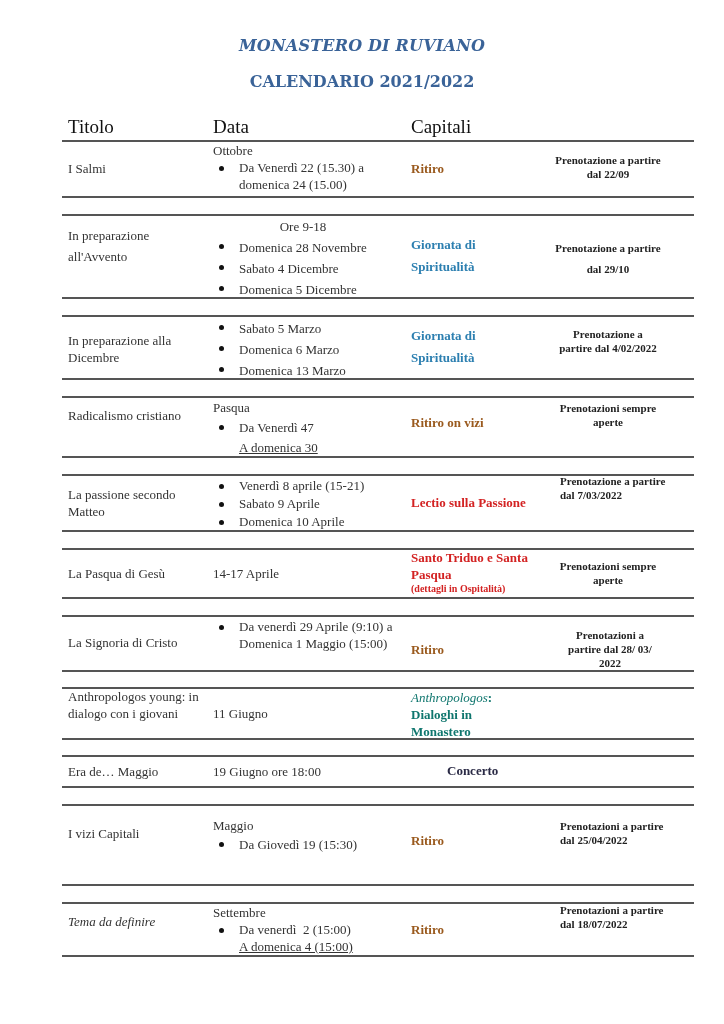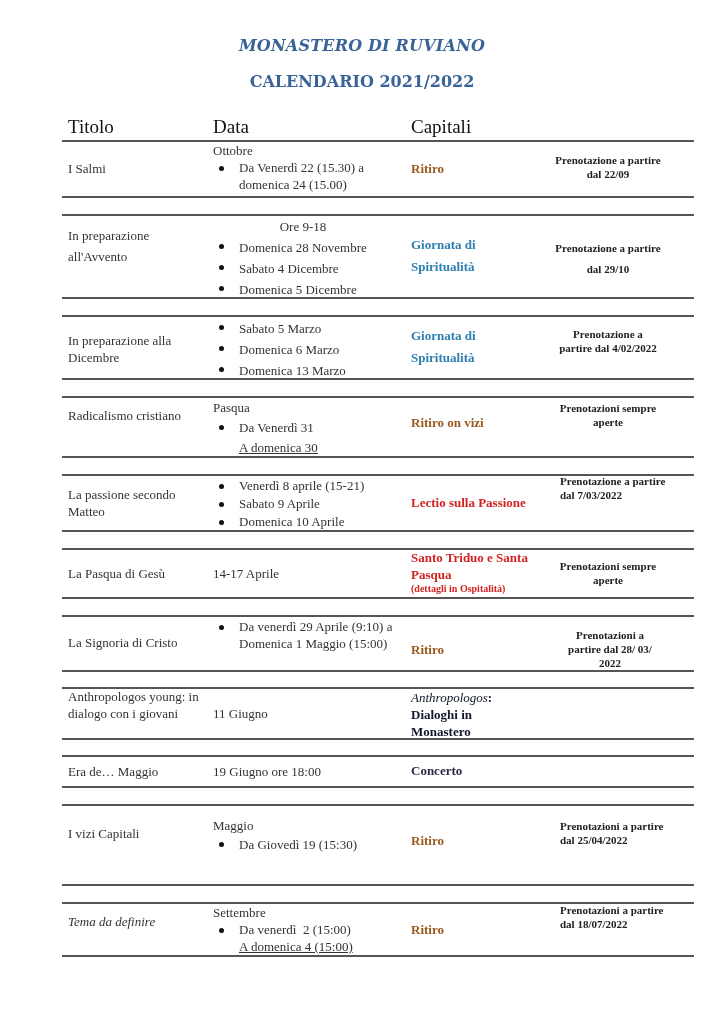--- a/index.html
+++ b/index.html
@@ -26,22 +26,22 @@
     content: ""; position: absolute; left: 6px; top: 7px; width: 5px; height: 5px;
     border-radius: 50%; background: #111;
   }
   .plain { padding-left: 26px; text-decoration: underline; }
   .typ { position: absolute; font-weight: bold; font-size: 13px; line-height: 20px; }
   .pren { position: absolute; font-weight: bold; font-size: 11px; line-height: 14px; color: #222; }
   .center { text-align: center; }
   .brown { color: #9a5a1e; }
   .blue { color: #2c7fb0; }
   .red { color: #d32222; }
-  .green { color: #0f172a; }
-  .navy { color: #2a2a45; }
+  .green { color: #0f766e; }
+  .navy { color: #2a2a45; margin-left: 36px; }
 </style>
 </head>
 <body>
 
 <div class="header">
   <div class="subtitle">MONASTERO DI RUVIANO</div>
   <div class="title">CALENDARIO 2021/2022</div>
 </div>
 
 <div class="colhead" style="left:68px">Titolo</div>
@@ -108,21 +108,21 @@
   </div>
   <div class="typ blue" style="left:411px;top:325px;width:90px;line-height:22px">Giornata di Spiritualità</div>
   <div class="pren center" style="left:556px;top:327px;width:104px">Prenotazione a partire dal 4/02/2022</div>
 </div>
 
 <div>
   <div class="cell" style="left:68px;top:407px;width:140px">Radicalismo cristiano</div>
   <div class="cell" style="left:213px;top:398px;width:190px;line-height:20px">
     <div>Pasqua</div>
     <ul class="datelist">
-      <li class="b">Da Venerdì 31</li>
+      <li class="b">Da Venerdì 47</li>
     </ul>
     <div class="plain">A domenica 30</div>
   </div>
   <div class="typ brown" style="left:411px;top:413px">Ritiro on vizi</div>
   <div class="pren center" style="left:556px;top:401px;width:104px">Prenotazioni sempre aperte</div>
 </div>
 
 <div>
   <div class="cell" style="left:68px;top:486px;width:130px">La passione secondo Matteo</div>
   <div class="cell" style="left:213px;top:477px;width:190px;line-height:18px">

